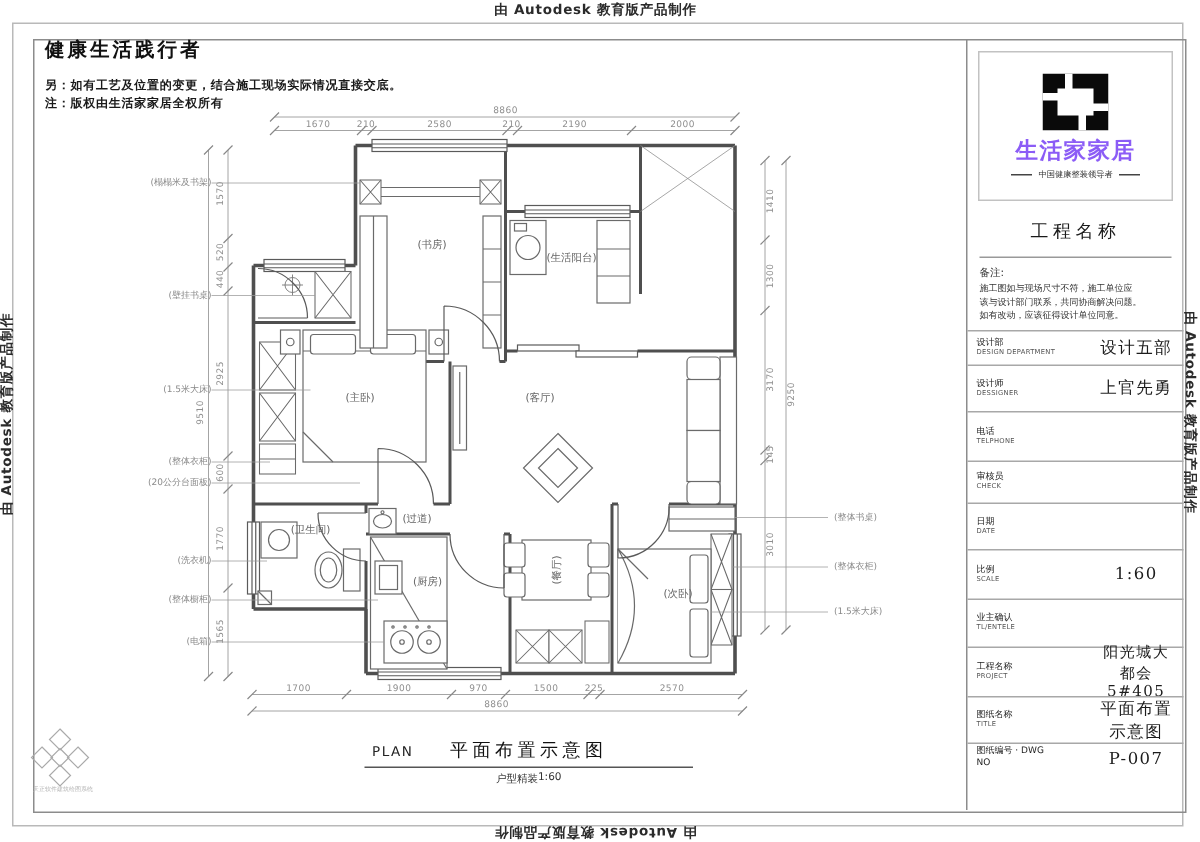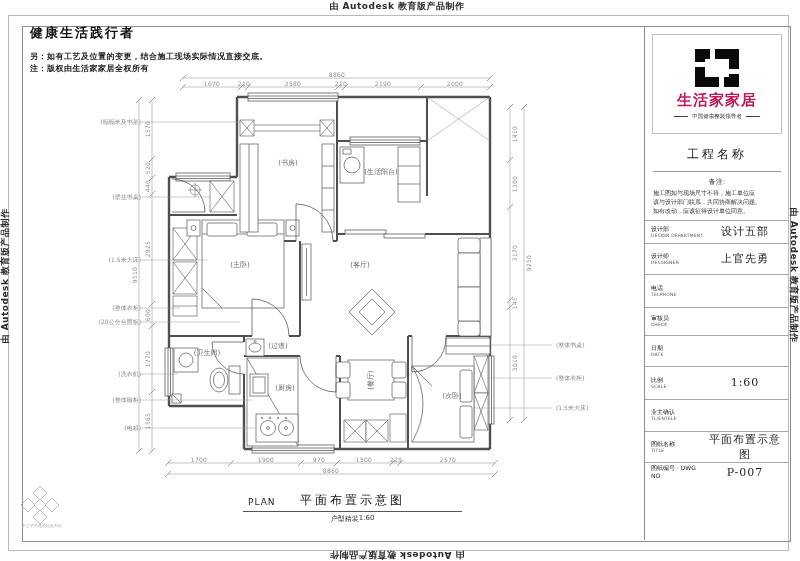--- a/index.html
+++ b/index.html
@@ -25,33 +25,33 @@
   .annotation-label{font-size:6px;color:#8a8a8a;}
   
   #footer-plan-en{left:248px;top:497px;font-size:9px;letter-spacing:1px;color:#222;}
   #footer-plan-cn{left:300px;top:492px;font-size:12px;letter-spacing:3px;color:#111;}
   #footer-rule{left:243px;top:511px;width:219px;border-top:1px solid #555;height:0;}
   #footer-sub{left:243px;top:514px;width:219px;display:flex;justify-content:center;font-size:7px;color:#333;}
   
   #title-block{left:645px;top:27px;width:144px;height:513px;display:flex;flex-direction:column;}
   #tb-divider{left:644px;top:26px;height:514px;border-left:1px solid #8c8c8c;width:0;}
   #logo-box{margin:7px 7px 0 7px;height:98px;border:1px solid #c2c2c2;display:flex;flex-direction:column;align-items:center;justify-content:center;}
-  #logo-brand{font-size:15px;font-weight:bold;color:#be185d;letter-spacing:1px;margin-top:4px;}
+  #logo-brand{font-size:15px;font-weight:bold;color:#8b5cf6;letter-spacing:1px;margin-top:4px;}
   #logo-tagline{font-size:5.5px;color:#333;margin-top:3px;display:flex;align-items:center;gap:4px;}
   #logo-tagline:before,#logo-tagline:after{content:"";width:14px;border-top:1px solid #444;}
   #branch-name{text-align:center;font-size:12px;letter-spacing:3px;color:#1a1a1a;margin-top:12px;}
   #branch-rule{margin:8px 8px 0 8px;border-bottom:1px solid #999;}
   #remark{padding:5px 8px 0 8px;font-size:6px;color:#333;line-height:1.55;}
   #remark .rl{display:block;}
   #tb-rows{display:flex;flex-direction:column;flex:1;margin-top:4px;}
   .tb-row{display:flex;align-items:center;border-top:1px solid #a8a8a8;padding:0 6px;}
   .tb-label{width:56px;display:flex;flex-direction:column;line-height:1.3;}
   .tb-cn{font-size:6px;color:#222;}
   .tb-en{font-size:4.5px;color:#555;letter-spacing:.2px;}
-  .tb-value{flex:1;text-align:center;font-family:"DejaVu Serif",serif;font-size:11px;color:#1c1c1c;letter-spacing:1px;}
+  .tb-value{flex:1;text-align:center;font-family:"DejaVu Serif",serif;font-size:11px;color:#1c1c1c;letter-spacing:1px;margin-left:25px;}
   
   #stamp-text{left:8px;top:523px;width:68px;text-align:center;font-size:4px;color:#b5b5b5;}
   svg{display:block;}
 </style>
 </head>
 <body>
 
 <div id="sheet">
 
   <div class="abs" id="outer-frame"></div>
@@ -305,21 +305,21 @@
         <rect x="0" y="13" width="12" height="5" fill="#fff"></rect>
         <rect x="24" y="26" width="5" height="12" fill="#fff"></rect>
         <rect x="32" y="20" width="12" height="5" fill="#fff"></rect>
       </svg>
       <div id="logo-brand">生活家家居</div>
       <div id="logo-tagline">中国健康整装领导者</div>
     </div>
     <div id="branch-name">工程名称</div>
     <div id="branch-rule"></div>
     <div id="remark">
-      <span class="rl" style="font-size:7px;text-align:center;">备注:</span>
+      <span class="rl" style="font-size:7px;">备注:</span>
       <span class="rl">施工图如与现场尺寸不符，施工单位应</span>
       <span class="rl">该与设计部门联系，共同协商解决问题。</span>
       <span class="rl">如有改动，应该征得设计单位同意。</span>
     </div>
     <div id="tb-rows">
       <div class="tb-row" style="height:22px;">
         <div class="tb-label">
             <span class="tb-cn">设计部</span>
             <span class="tb-en">DESIGN DEPARTMENT</span>
           </div>
@@ -360,20 +360,27 @@
           </div>
         <div class="tb-value">1:60</div>
       </div>
       <div class="tb-row" style="height:31px;">
         <div class="tb-label">
             <span class="tb-cn">业主确认</span>
             <span class="tb-en">TL/ENTELE</span>
           </div>
         <div class="tb-value"></div>
       </div>
+      <div class="tb-row" style="height:32px;">
+        <div class="tb-label">
+            <span class="tb-cn">工程名称</span>
+            <span class="tb-en">PROJECT</span>
+          </div>
+        <div class="tb-value" style="font-size:10px;">阳光城大都会5#405</div>
+      </div>
       <div class="tb-row" style="height:30px;">
         <div class="tb-label">
             <span class="tb-cn">图纸名称</span>
             <span class="tb-en">TITLE</span>
           </div>
         <div class="tb-value">平面布置示意图</div>
       </div>
       <div class="tb-row" style="height:19px;">
         <div class="tb-label">
             <span class="tb-cn">图纸编号 · DWG NO</span>

